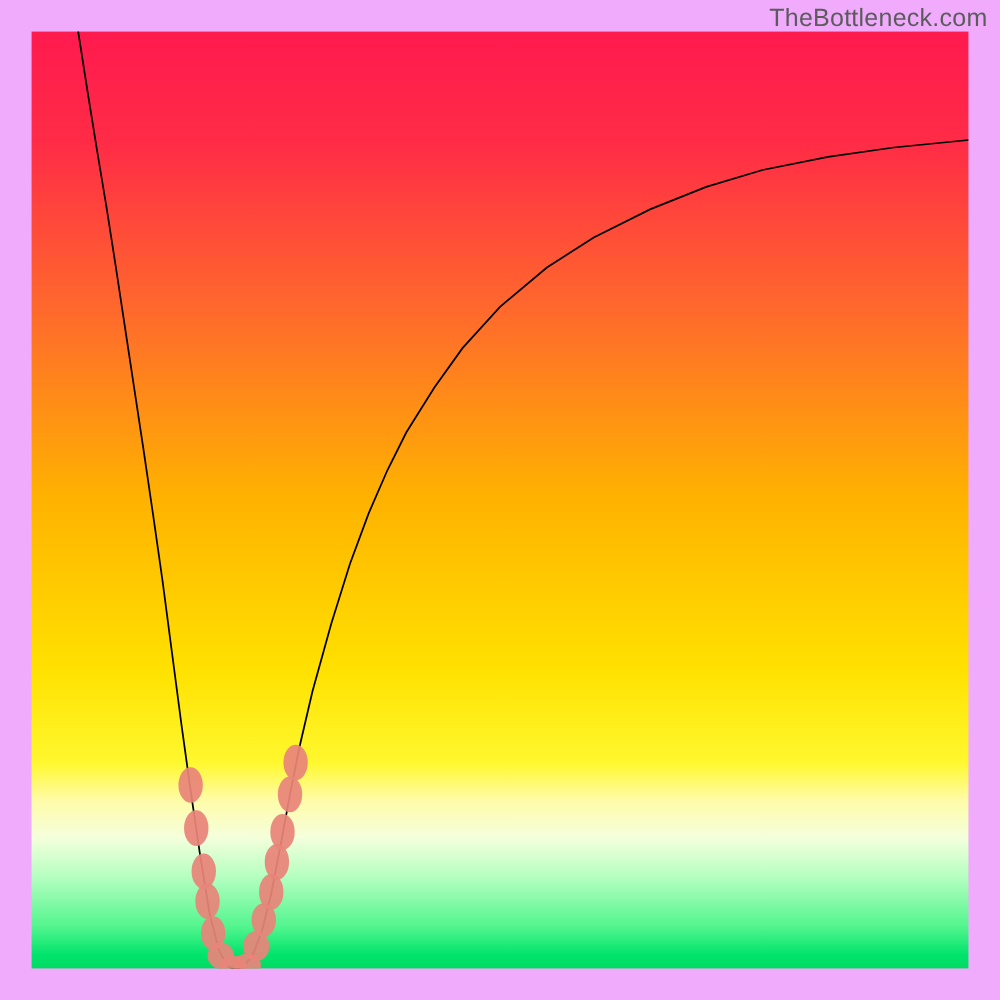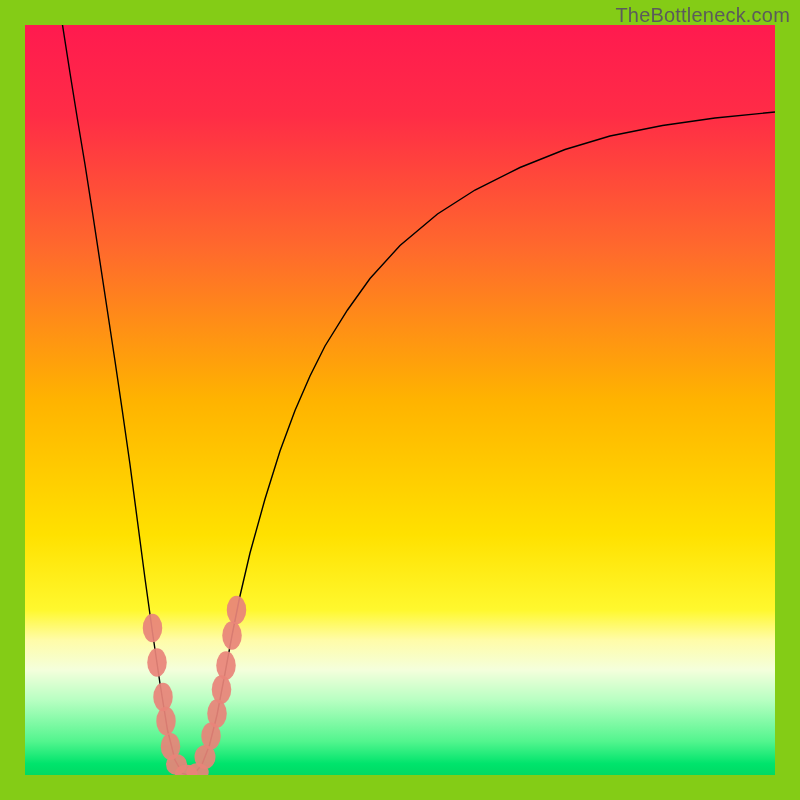--- a/index.html
+++ b/index.html
@@ -8,21 +8,21 @@
     width: 800px;
     height: 800px;
     overflow: hidden;
     background: #000;
     font-family: Arial, Helvetica, sans-serif;
   }
   .frame {
     position: relative;
     width: 800px;
     height: 800px;
-    background: #84cc16;
+    background: #f0abfc;
   }
   .plot-area {
     position: absolute;
     left: 25px;
     top: 25px;
     width: 750px;
     height: 750px;
     overflow: hidden;
   }
   .gradient-bg {

